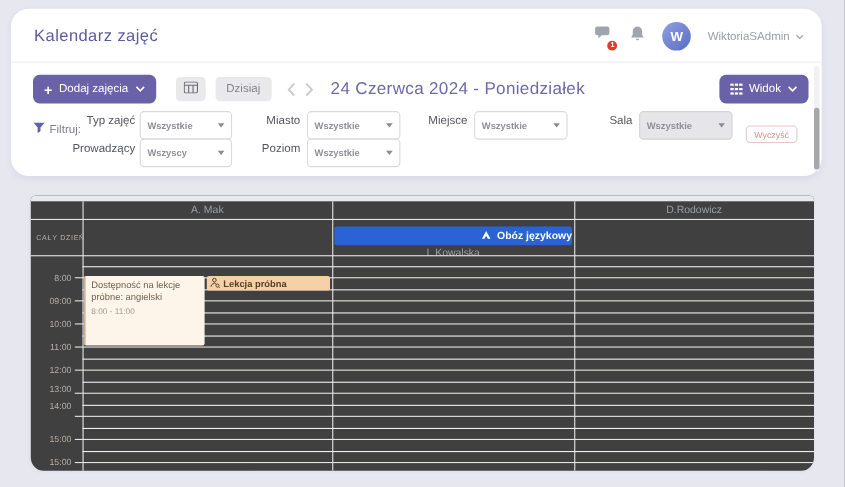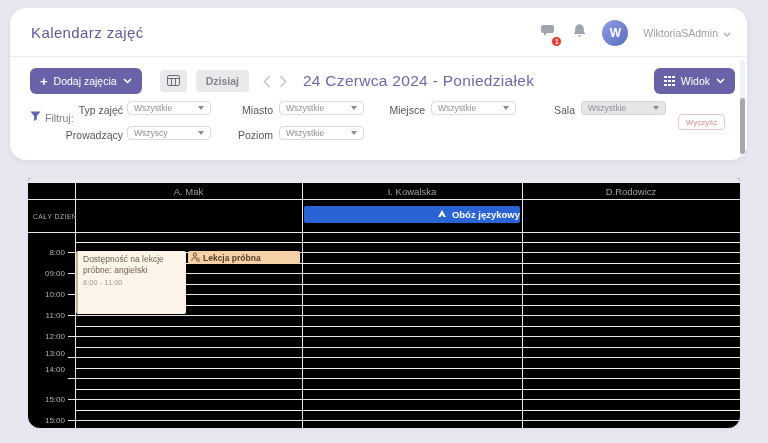--- a/index.html
+++ b/index.html
@@ -26,45 +26,45 @@
 
   .divider { position:absolute; left:0; right:0; top:48px; height:1px; background:#ededf2; }
 
   
   .toolbar { position:absolute; left:20px; right:12px; top:54px; height:38px; display:flex; align-items:center; }
   .btn-purple { background:#6a62a8; color:#fff; border:none; border-radius:6px; height:26px;
                 display:flex; align-items:center; gap:6px; padding:0 10px; font-size:10.5px;
                 font-family:inherit; cursor:pointer; }
   .btn-gray { background:#e9e9eb; color:#84848c; border:none; border-radius:4px; height:22px;
               display:flex; align-items:center; justify-content:center; padding:0 10px; font-size:10.5px;
-              font-family:inherit; cursor:pointer;font-weight:bold; }
+              font-family:inherit; cursor:pointer; }
   .nav-chevron { width:16px; height:20px; display:flex; align-items:center; justify-content:center; cursor:pointer; }
   .date-title { font-size:15.5px; color:#6e68ac; font-weight:500; letter-spacing:.3px; margin-left:12px; white-space:nowrap; }
   .toolbar-spacer { flex:1; }
   .plus-glyph { font-size:13px; font-weight:bold; line-height:1; }
 
   
   .filter-label-group { position:absolute; left:20px; top:103px; display:flex; align-items:center; gap:4px;
                         font-size:10.5px; color:#7c7d86; }
   .f-label { position:absolute; height:18px; line-height:18px; text-align:right; font-size:10.5px; color:#55565f; }
-  .select { position:absolute; height:14px; background:#fff; border:1px solid #d9d9de; border-radius:4px;
+  .select { position:absolute; height:26px; background:#fff; border:1px solid #d9d9de; border-radius:4px;
             display:flex; align-items:center; justify-content:space-between; padding:0 6px;
-            font-size:8.5px; color:#8e8f97; cursor:pointer; }
+            font-size:8.5px; color:#8e8f97; cursor:pointer;font-weight:bold; }
   .select.disabled { background:#e6e6e9; border-color:#d2d2d7; }
   .caret { width:0; height:0; border-left:3.5px solid transparent; border-right:3.5px solid transparent;
            border-top:4px solid #8a8a93; }
   .btn-clear { position:absolute; left:668px; top:106px; width:47px; height:16px; background:#fff;
                border:1px solid #eac6c6; border-radius:4px; color:#d68f8f; font-size:8px;
                font-family:inherit; cursor:pointer; }
 
   .card-scrollbar { position:absolute; right:2px; top:52px; width:5px; height:96px; background:#f1f1f4; border-radius:3px; }
   .card-scroll-thumb { position:absolute; left:0; top:38px; width:5px; height:56px; background:#a6a6ad; border-radius:3px; }
 
   
-  .calendar { position:absolute; left:28px; top:178px; width:712px; height:250px; background:#000000;
+  .calendar { position:absolute; left:28px; top:178px; width:712px; height:250px; background:#404040;
               border-radius:4px 4px 12px 12px; overflow:hidden; box-shadow:0 1px 4px rgba(70,70,120,.05); }
   .cal-topstrip { position:absolute; left:0; right:0; top:0; height:5px; background:#e9e9ed; }
   .vline { position:absolute; top:5px; bottom:0; width:1px; background:#e5e5e9; }
   .cal-col-header { position:absolute; top:5px; height:17px; display:flex; align-items:center; justify-content:center;
                     font-size:9.5px; color:#9aa0a8; }
   .cal-header-border { position:absolute; left:0; right:0; top:21px; height:1px; background:#e7e7ea; }
   .allday-label { position:absolute; left:5px; top:35px; font-size:6.5px; letter-spacing:.6px; color:#b3aeab; }
   .allday-border { position:absolute; left:0; right:0; top:54px; height:1px; background:#e7e7ea; }
 
   .event-allday { position:absolute; left:276px; top:28px; width:216px; height:17px; background:#2a63d4;
@@ -237,21 +237,21 @@
   </div>
 
   <div class="calendar">
     <div class="cal-topstrip"></div>
 
     <div class="vline" style="left:47px;"></div>
     <div class="vline" style="left:274px;"></div>
     <div class="vline" style="left:494px;"></div>
 
     <div class="cal-col-header" style="left:47px;  width:227px;">A. Mak</div>
-    <div class="cal-col-header" style="left:274px; width:220px;">I. Kowalska</div>
+    <div class="cal-col-header" style="left:274px; width:220px;margin-top:39px;">I. Kowalska</div>
     <div class="cal-col-header" style="left:494px; width:218px;">D.Rodowicz</div>
     <div class="cal-header-border"></div>
 
     <div class="allday-label">CAŁY DZIEŃ</div>
     <div class="allday-border"></div>
 
     <div class="event-allday">
       <span>
         <svg width="10" height="9" viewBox="0 0 16 15">
             <path d="M8 1.5 L14.5 13.5 H10.6 L8 9 L5.4 13.5 H1.5 Z" fill="#fff"></path>

